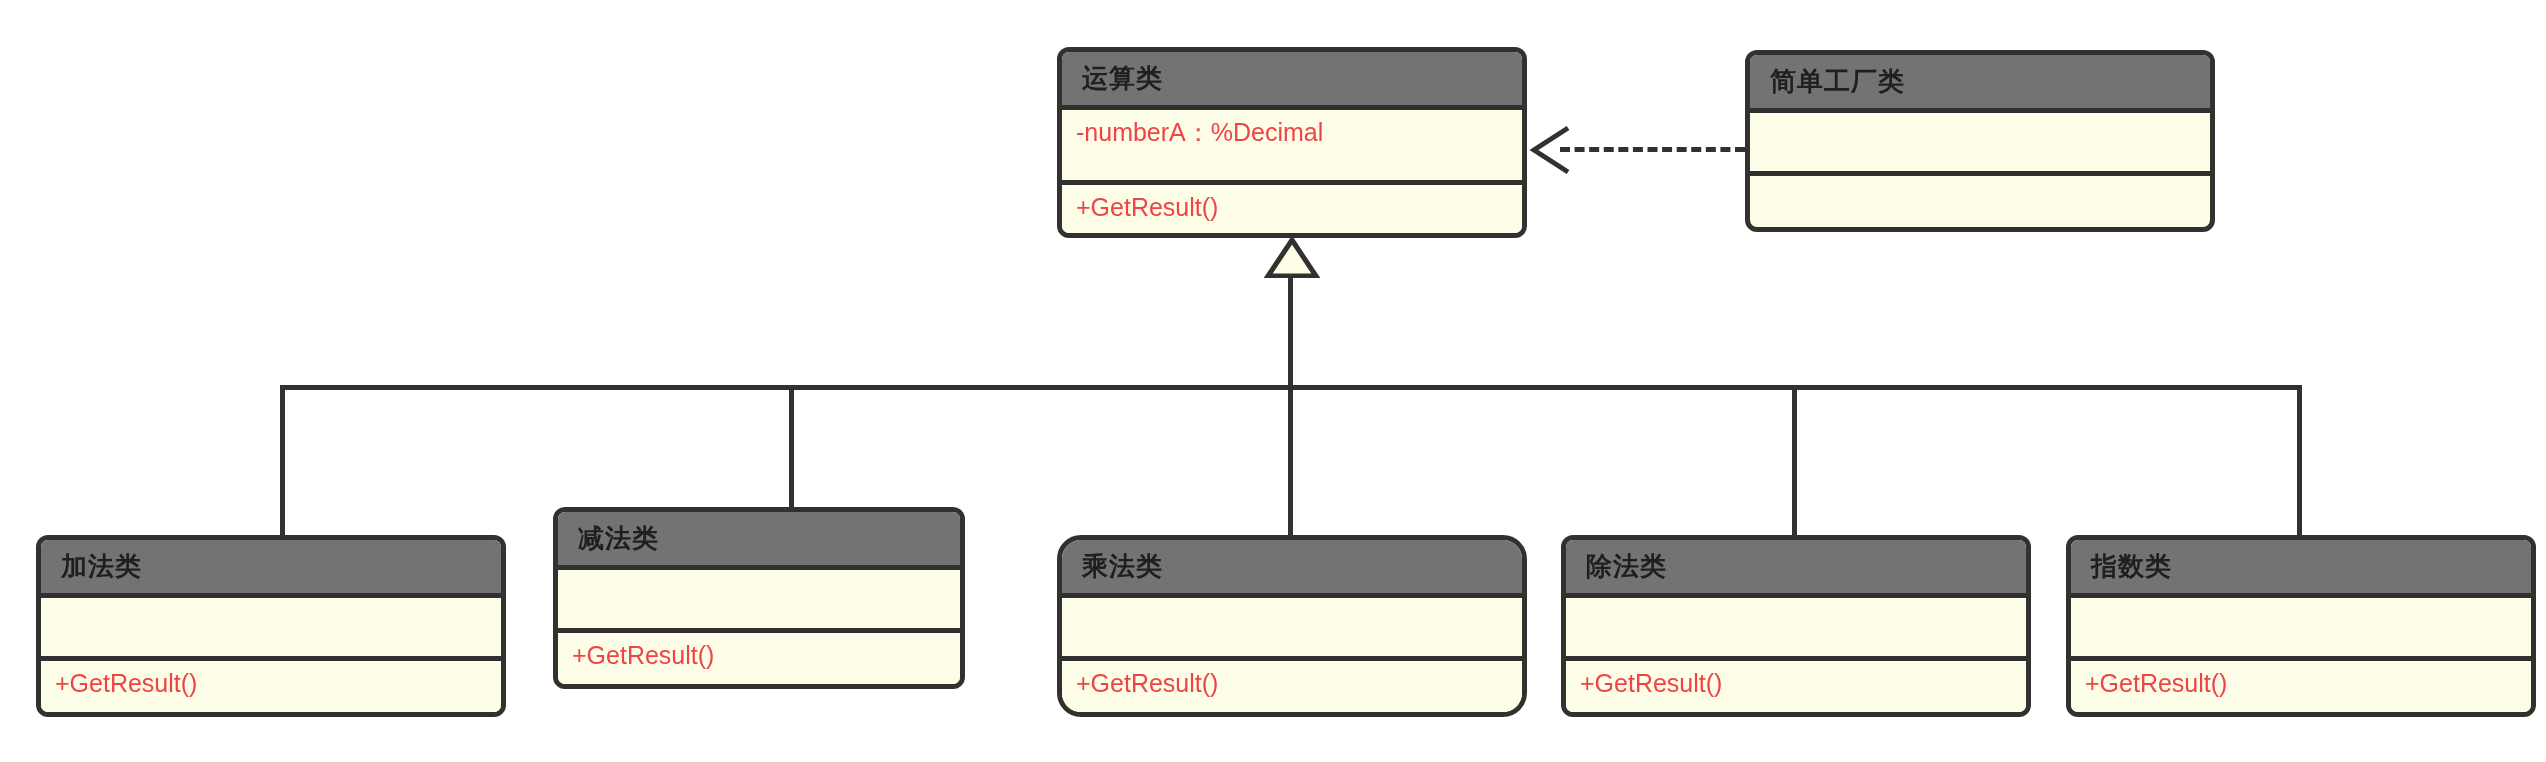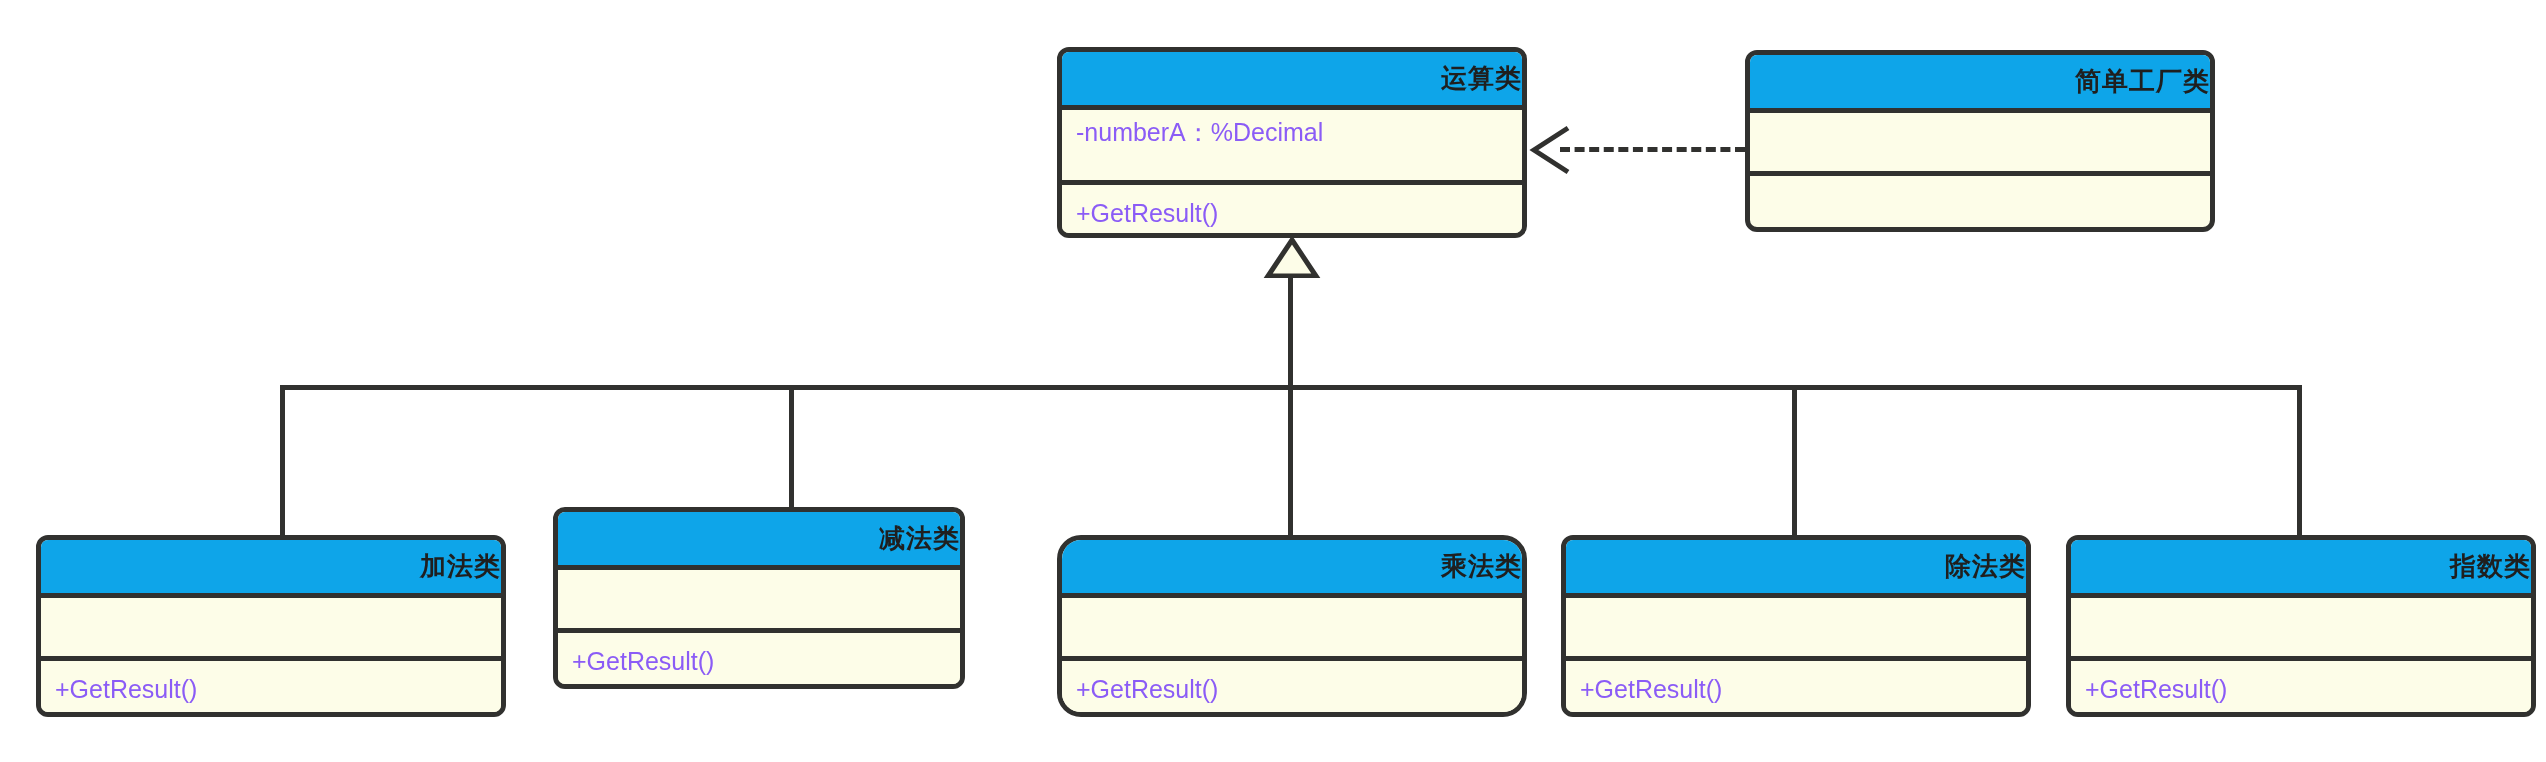--- a/index.html
+++ b/index.html
@@ -25,44 +25,45 @@
     background: #fdfde8;
     border: 5px solid #31312f;
     border-radius: 12px;
     overflow: hidden;
   }
   .cls-title {
     box-sizing: border-box;
     width: 100%;
     display: flex;
     align-items: center;
-    justify-content: flex-end;
+    justify-content: flex-start;
     font-weight: bold;
     font-size: 26px;
     color: #1f1f1f;
     letter-spacing: 1px;
     border-bottom: 5px solid #31312f;
-    background: #0ea5e9;
+    background: #737373;
+    padding-left: 20px;
   }
   .cls-attrs {
     box-sizing: border-box;
     width: 100%;
     border-bottom: 5px solid #31312f;
     background: #fdfde8;
     padding: 6px 0 6px 14px;
   }
   .cls-ops {
     box-sizing: border-box;
     width: 100%;
     background: #fdfde8;
-    padding: 12px 0 6px 14px;
+    padding: 6px 0 6px 14px;
   }
   .member {
     font-size: 25px;
-    color: #8b5cf6;
+    color: #ef4444;
     line-height: 33px;
     white-space: nowrap;
   }
   .empty-compartment {
     width: 100%;
   }
 
   
   .line-v {
     position: absolute;

